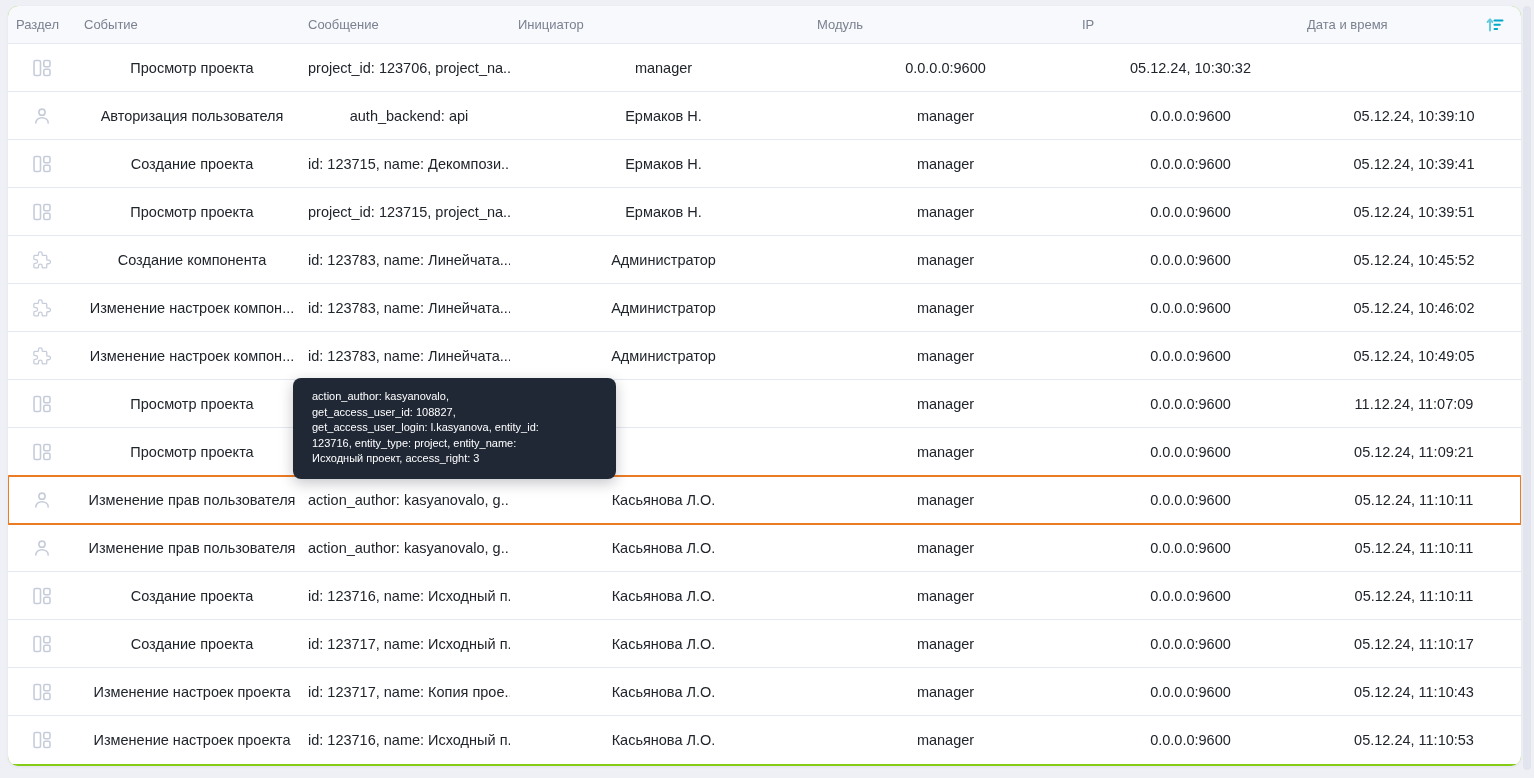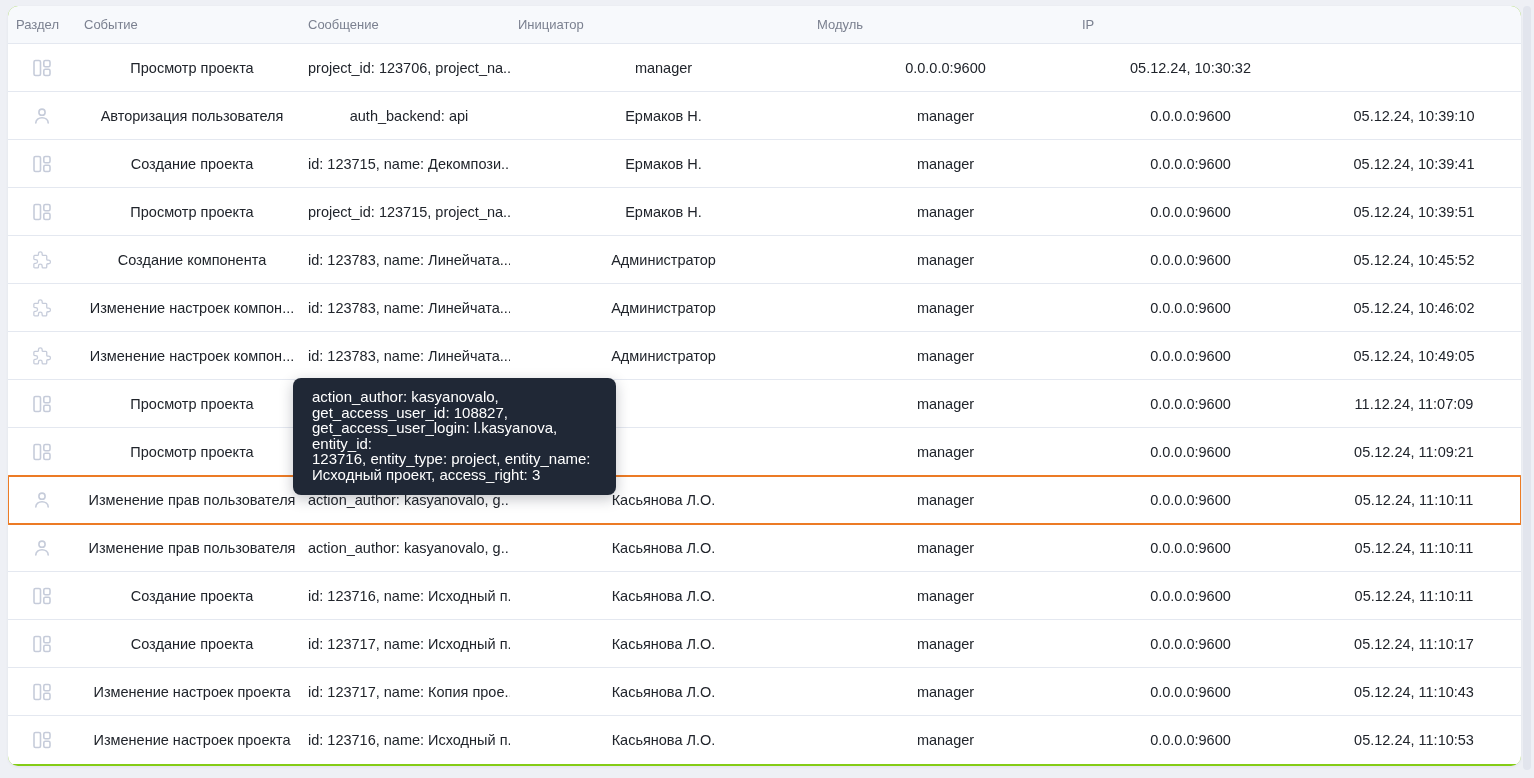--- a/index.html
+++ b/index.html
@@ -76,21 +76,21 @@
     background: transparent; border: none; cursor: pointer;
   }
   .tooltip {
     position: absolute;
     left: 293px; top: 378px;
     width: 323px;
     background: #202836;
     color: #ffffff;
     border-radius: 8px;
     padding: 11px 16px 12px 19px;
-    font-size: 15px;
+    font-size: 11px;
     line-height: 15.6px;
     z-index: 50;
     box-shadow: 0 4px 14px rgba(20,25,40,0.25);
   }
   .v-scroll-track {
     position: absolute;
     right: 3px; top: 6px;
     width: 8px; height: 764px;
     background: transparent;
   }
@@ -108,20 +108,36 @@
 
 <div class="card">
 
   <div class="grid-row thead">
     <div class="th">Раздел</div>
     <div class="th">Событие</div>
     <div class="th">Сообщение</div>
     <div class="th">Инициатор</div>
     <div class="th">Модуль</div>
     <div class="th">IP</div>
+    <div class="th th-last">
+      <span>Дата и время</span>
+      <button class="sort-btn" title="">
+        <svg width="20" height="20" viewBox="0 0 20 20">
+          <g stroke="#66cbdd" stroke-width="2" fill="none" stroke-linecap="round">
+            <path d="M5 15.5 V5"></path>
+            <path d="M2.6 7 L5 4.5 L7.4 7"></path>
+          </g>
+          <g stroke="#00a8c8" stroke-width="2" fill="none" stroke-linecap="round">
+            <path d="M9.5 5.5 H17.5"></path>
+            <path d="M9.5 9.8 H14.8"></path>
+            <path d="M9.5 14.1 H12.2"></path>
+          </g>
+        </svg>
+      </button>
+    </div>
   </div>
 
   <div>
       <div class="grid-row row">
     <div class="cell cell-icon">
           <svg width="24" height="24" viewBox="0 0 24 24" fill="none">
             <rect x="4" y="4.5" width="6.5" height="15" rx="1.5" stroke="#c6ccda" stroke-width="1.6"></rect>
             <rect x="13.8" y="4.5" width="6.2" height="6.2" rx="1.5" stroke="#c6ccda" stroke-width="1.6"></rect>
             <rect x="13.8" y="13.3" width="6.2" height="6.2" rx="1.5" stroke="#c6ccda" stroke-width="1.6"></rect>
           </svg>

